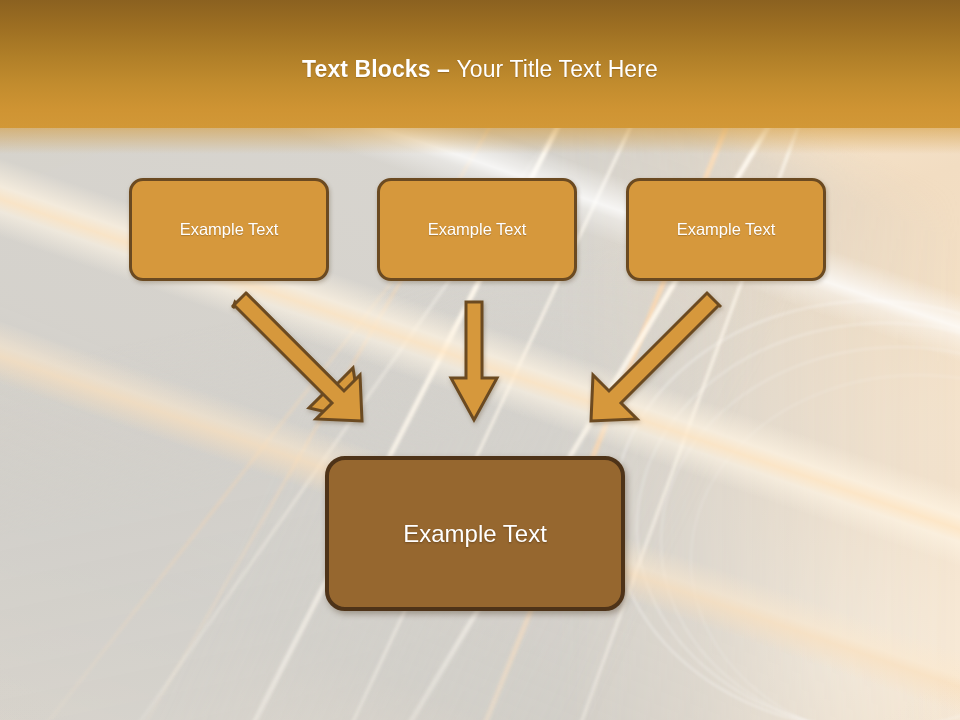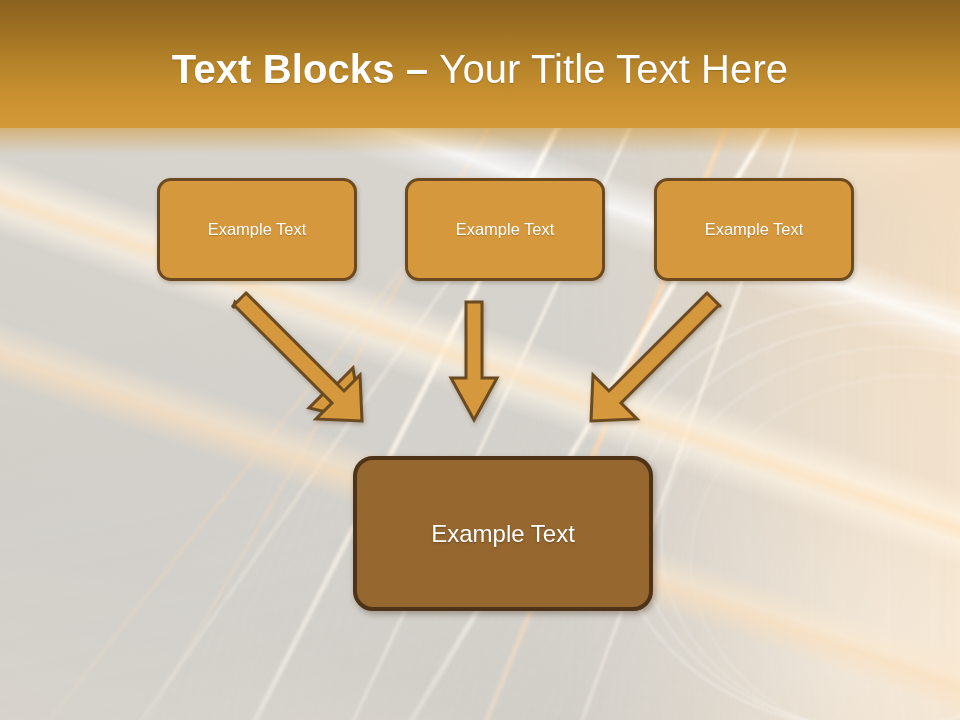--- a/index.html
+++ b/index.html
@@ -144,39 +144,38 @@
     background:linear-gradient(to bottom, rgba(210,152,55,0.55) 0%, rgba(210,152,55,0) 100%);
     pointer-events:none;
   }
 
   .slide-title {
     position:absolute;
     left:0; top:52px;
     width:960px;
     text-align:center;
     color:#ffffff;
-    font-size:40px;
+    font-size:23px;
     line-height:34px;
     letter-spacing:0.1px;
     white-space:nowrap;
     text-shadow:0 1px 1px rgba(80,48,10,0.30);
   }
   .slide-title .t-strong { font-weight:bold; }
   .slide-title .t-light  { font-weight:normal; }
 
   
   .node {
     position:absolute;
     border-radius:14px;
     display:flex;
     align-items:center;
     justify-content:center;
     color:#ffffff;
     box-shadow:1px 2px 4px rgba(70,45,15,0.28);
-    margin-left:28px;
   }
   .node-top {
     width:200px;
     height:103px;
     background:#d6983c;
     border:3px solid #6b4a21;
     font-size:16.5px;
   }
   .node-top .label { text-shadow:0 1px 1px rgba(90,58,18,0.35); }
 

